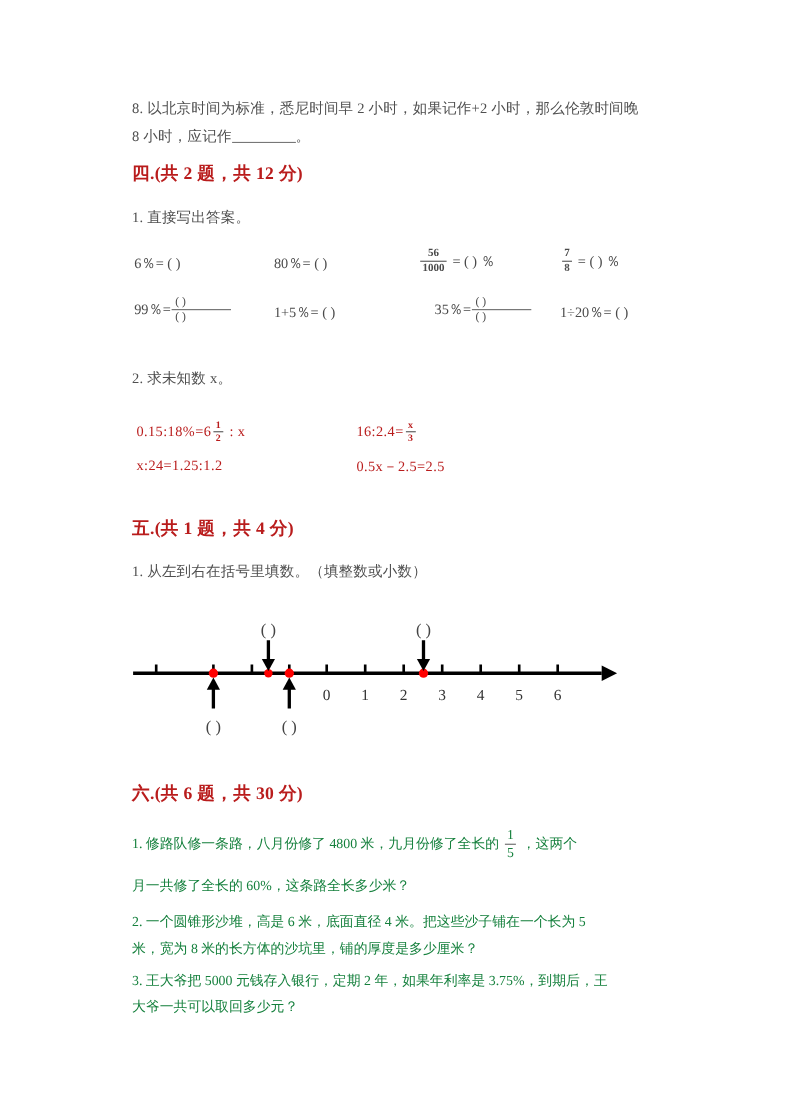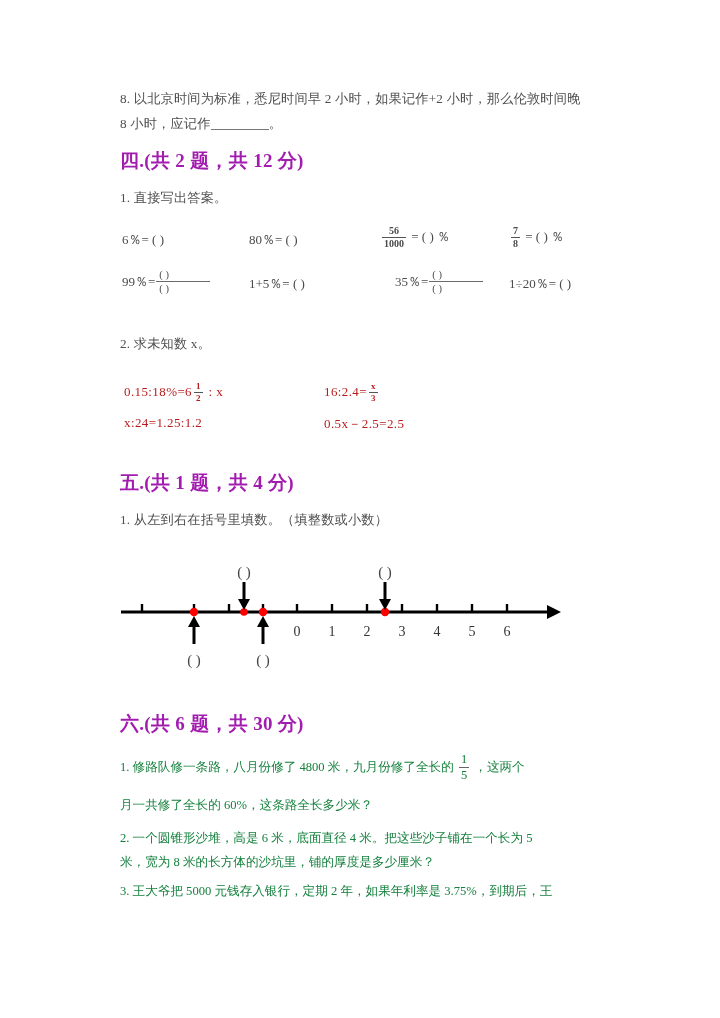--- a/index.html
+++ b/index.html
@@ -26,23 +26,23 @@
   .blk { position: absolute; }
 
   
   .qtext {
     font-size: 13.2px;
     line-height: 25px;
     color: #4f4f4f;
     letter-spacing: 0.2px;
   }
   .sect-head {
-    font-size: 19px;
+    font-size: 16px;
     font-weight: bold;
-    color: #a21caf;
+    color: #b91c1c;
     letter-spacing: 0.3px;
   }
   .blank-line {
     display: inline-block;
     border-bottom: 1px solid #777;
     width: 58px;
     height: 12px;
     vertical-align: -2px;
   }
 
@@ -299,15 +299,16 @@
     <div>月一共修了全长的 60%，这条路全长多少米？</div>
   </div>
 
   <div class="blk wp" style="left:108px; top:826px; width:520px;">
     <div>2. 一个圆锥形沙堆，高是 6 米，底面直径 4 米。把这些沙子铺在一个长为 5</div>
     <div>米，宽为 8 米的长方体的沙坑里，铺的厚度是多少厘米？</div>
   </div>
 
   <div class="blk wp" style="left:108px; top:879px; width:520px;">
     <div>3. 王大爷把 5000 元钱存入银行，定期 2 年，如果年利率是 3.75%，到期后，王</div>
+    <div>大爷一共可以取回多少元？</div>
   </div>
 
 </div>
 
 </body></html>

